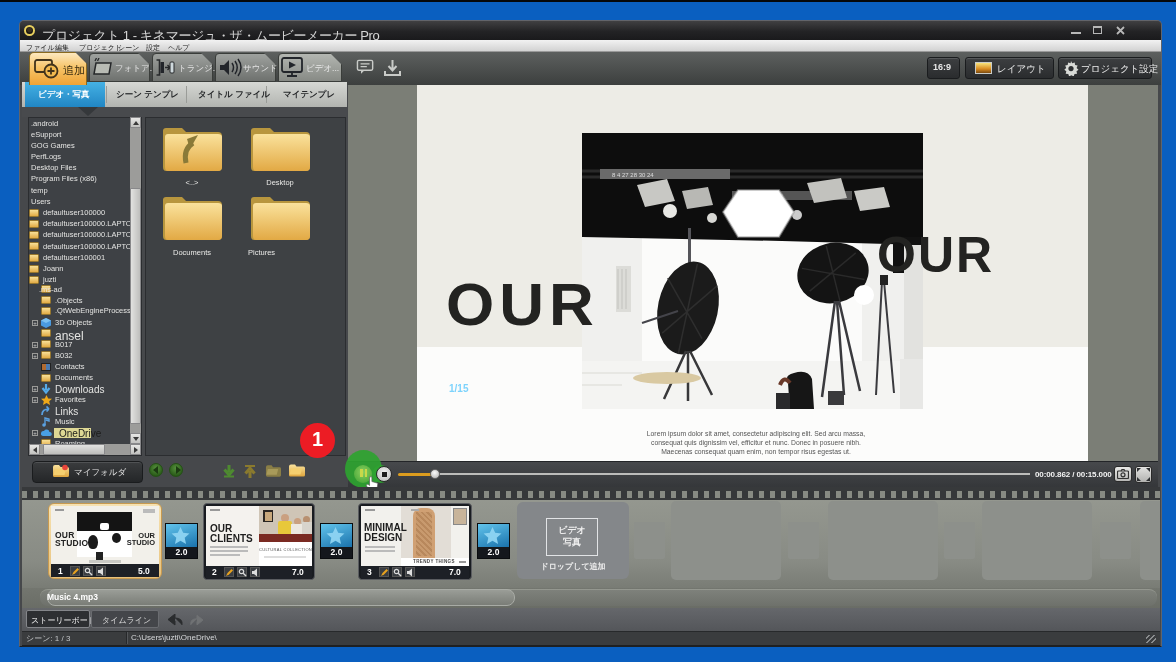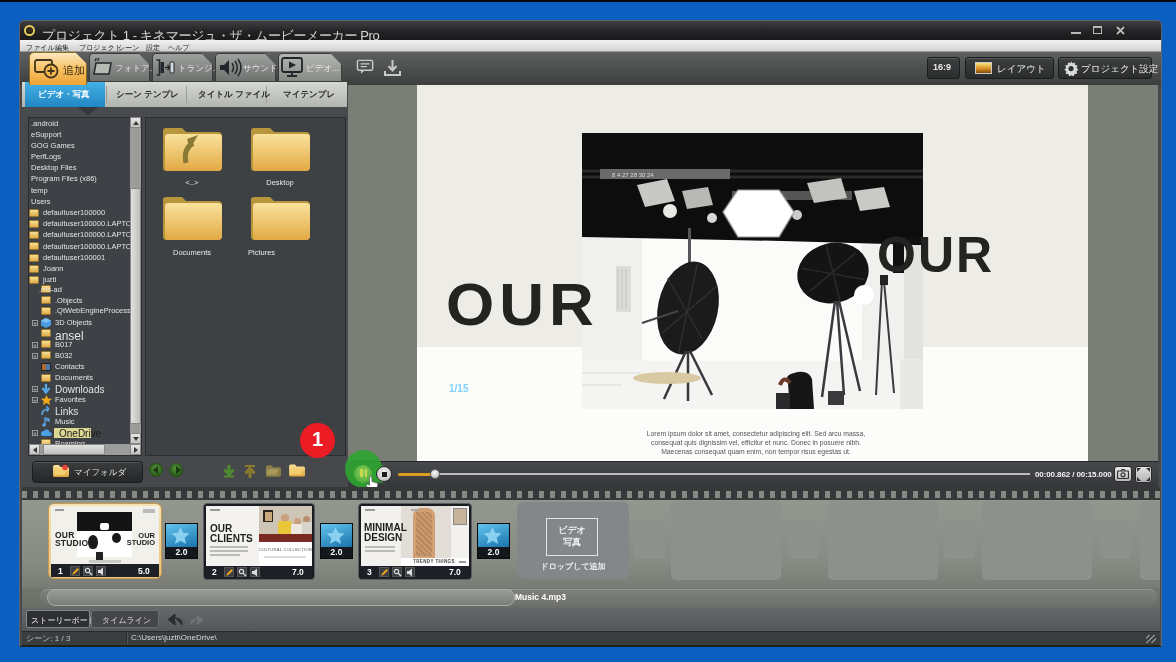--- a/index.html
+++ b/index.html
@@ -420,21 +420,21 @@
 <div class="a" style="left:788px;top:522px;width:31px;height:37px;background:#8d908b;border-radius:2px"></div>
 <div class="a" style="left:828px;top:501px;width:110px;height:79px;background:#8d908b;border-radius:5px"></div>
 <div class="a" style="left:944px;top:522px;width:31px;height:37px;background:#8d908b;border-radius:2px"></div>
 <div class="a" style="left:982px;top:501px;width:110px;height:79px;background:#8d908b;border-radius:5px"></div>
 <div class="a" style="left:1100px;top:522px;width:31px;height:37px;background:#8d908b;border-radius:2px"></div>
 <div class="a" style="left:1140px;top:501px;width:20px;height:79px;background:#8d908b;border-radius:5px 0 0 5px"></div>
 
 <div class="a" style="left:22px;top:588px;width:1138px;height:20px;background:linear-gradient(#73766f,#6a6d66)"></div>
 <div class="a" style="left:40px;top:589px;width:1117px;height:17px;background:linear-gradient(#7e817b,#6e716b);border-radius:8px;border-top:1px solid #94978f"></div>
 <div class="a" style="left:47px;top:589px;width:468px;height:17px;background:linear-gradient(#9a9d97,#7a7d77);border-radius:8px;border:1px solid #a8aba5"></div>
-<div class="a" style="left:47px;top:592px;width:519px;text-align:right;font-size:8.5px;font-weight:bold;color:#fff">Music 4.mp3</div>
+<div class="a" style="left:47px;top:592px;width:519px;text-align:left;font-size:8.5px;font-weight:bold;color:#fff">Music 4.mp3</div>
 
 <div class="a" style="left:22px;top:608px;width:1138px;height:23px;background:linear-gradient(#65676b,#54565a)"></div>
 <div class="a" style="left:26px;top:610px;width:64px;height:18px;background:#2d2f32;border:1px solid #84868a;border-radius:2px"></div>
 <div class="a jp" style="left:31px;top:615px;font-size:8px;color:#f0f0f0">ストーリーボード</div>
 <div class="a" style="left:91px;top:610px;width:68px;height:18px;background:#44464a;border:1px solid #6a6c70;border-radius:2px"></div>
 <div class="a jp" style="left:102px;top:615px;font-size:8px;color:#d8d8d8">タイムライン</div>
 <svg class="a" style="left:167px;top:614px" width="17" height="12" viewBox="0 0 17 12">
     <path d="M15 11 q1-7-7-7 M8 4 V0 L1 5.5 8 11 V7" fill="#2a2c2e" stroke="#2a2c2e" stroke-width="1"></path>
   </svg>
 <svg class="a" style="left:189px;top:615px" width="15" height="11" viewBox="0 0 17 12">

